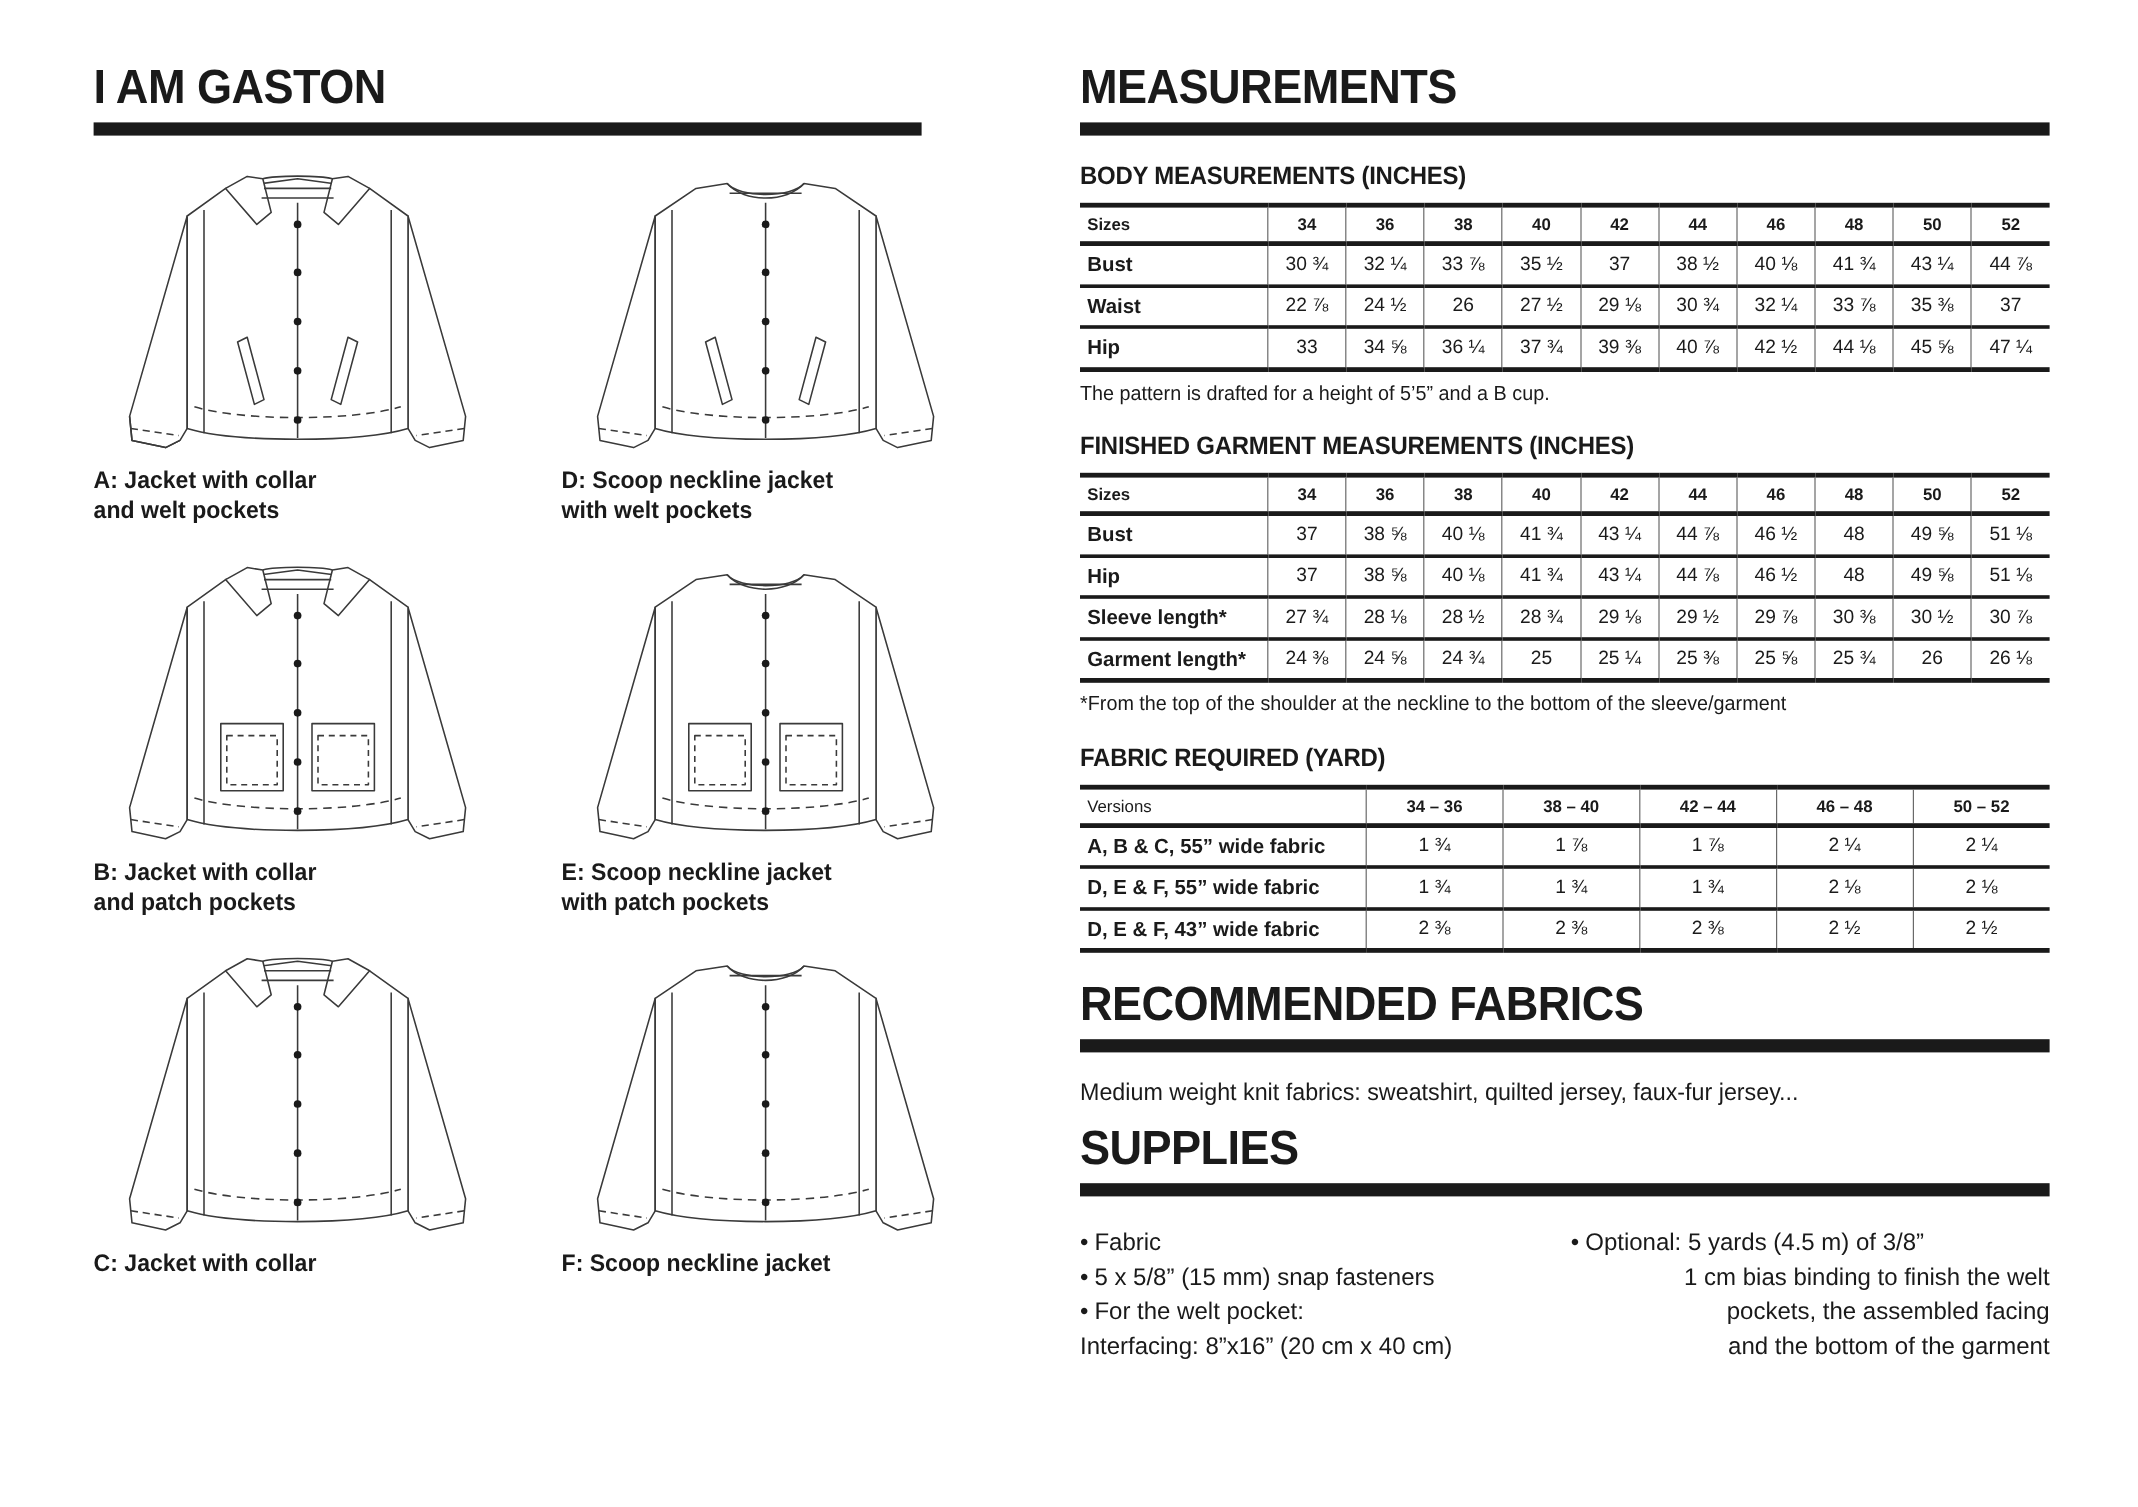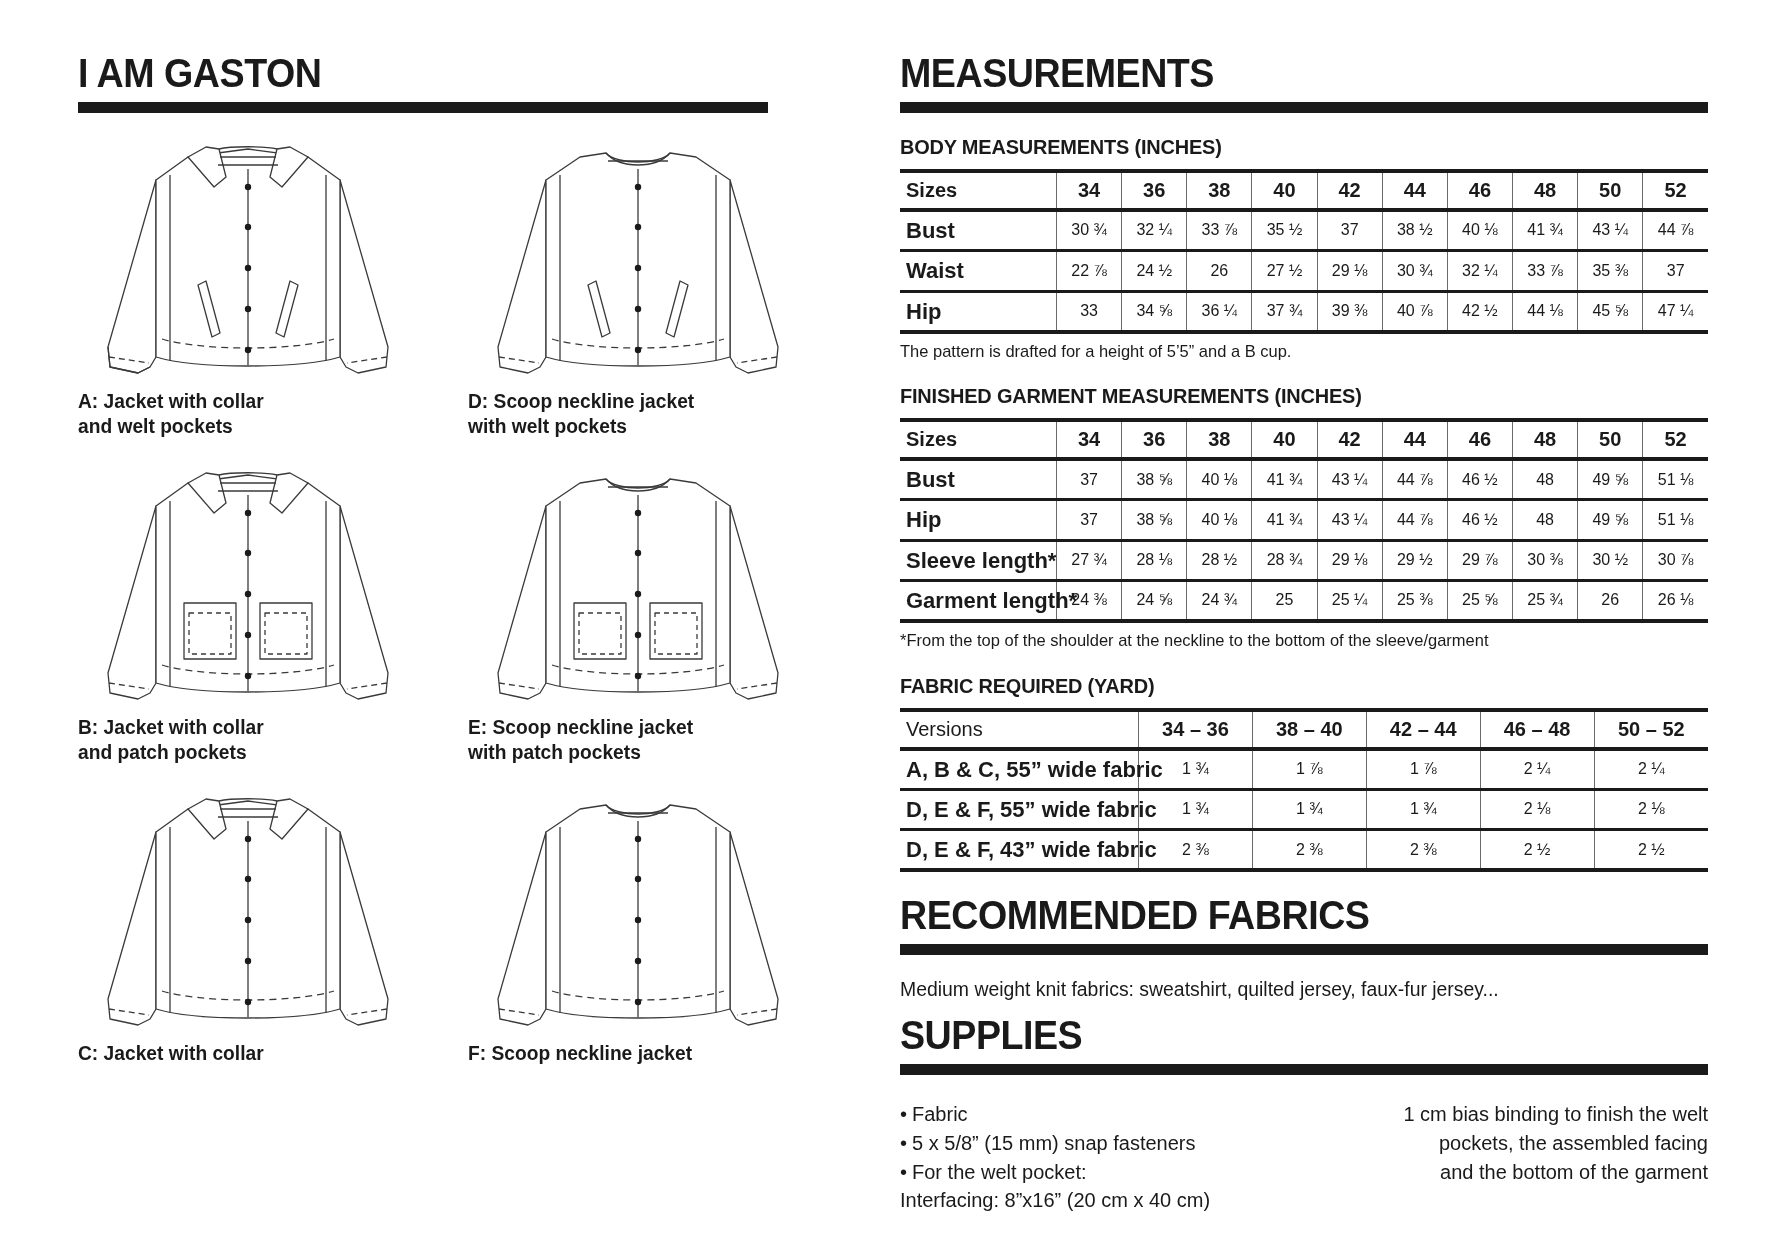--- a/index.html
+++ b/index.html
@@ -74,27 +74,27 @@
   }
   table.m th, table.m td {
     border: 1px solid #6a6a6a;
     padding: 6px 2px;
     text-align: center;
     line-height: 1.15;
     white-space: nowrap;
   }
   table.m thead th {
     font-weight: bold;
-    font-size: 20px;
+    font-size: 14px;
   }
   table.m tbody th {
     text-align: left;
     font-weight: bold;
     padding-left: 6px;
-    font-size: 22px;
+    font-size: 17px;
   }
   table.m thead th:first-child {
     text-align: left;
     padding-left: 6px;
   }
   
   table.m thead tr th { border-top: 4px solid #1a1a1a; border-bottom: 4px solid #1a1a1a; }
   table.m tbody tr td, table.m tbody tr th { border-bottom: 3px solid #1a1a1a; }
   table.m tbody tr:last-child td, table.m tbody tr:last-child th { border-bottom: 4px solid #1a1a1a; }
   table.m tbody tr th { border-left: none; }
@@ -550,20 +550,21 @@
       <div class="supplies-col">
         <ul>
           <li><span class="b">•</span><span>Fabric</span></li>
           <li><span class="b">•</span><span>5 x 5/8” (15 mm) snap fasteners</span></li>
           <li><span class="b">•</span><span>For the welt pocket:</span></li>
           <li class="sub-line">Interfacing: 8”x16” (20 cm x 40 cm)</li>
         </ul>
       </div>
       <div class="supplies-col">
         <ul>
+          <li><span class="b">•</span><span>Optional: 5 yards (4.5 m) of 3/8”</span></li>
           <li class="indent">1 cm bias binding to finish the welt</li>
           <li class="indent">pockets, the assembled facing</li>
           <li class="indent">and the bottom of the garment</li>
         </ul>
       </div>
     </div>
 
   </div>
 </div>
 

